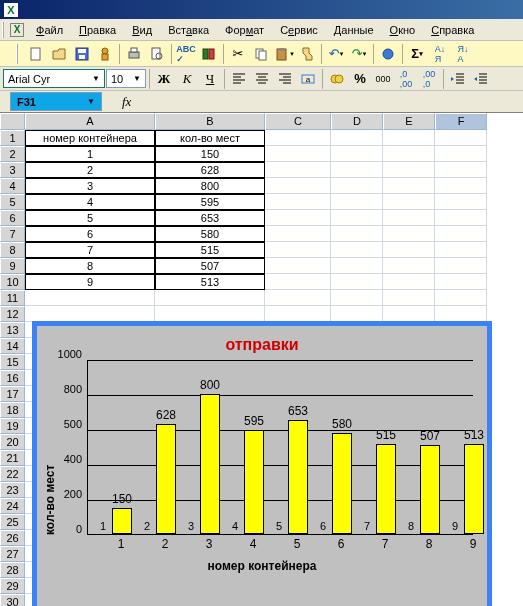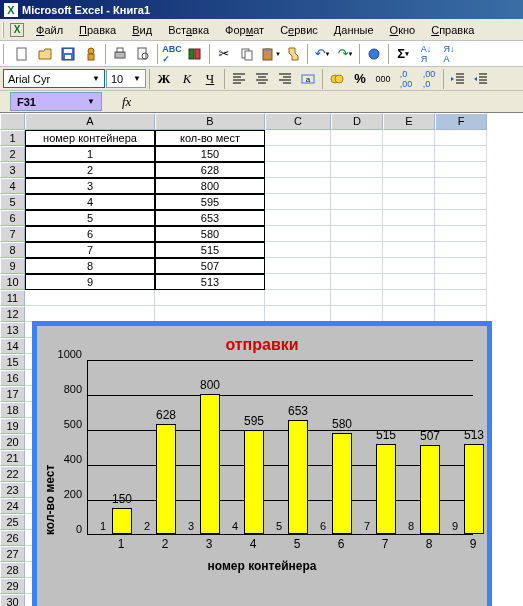--- a/index.html
+++ b/index.html
@@ -54,25 +54,25 @@
     color: #0a7030; font-weight: bold;
     margin-right: 4px;
     font-size: 10px;
   }
   .menu-item {
     padding: 2px 8px;
     cursor: default;
   }
   .menu-item u { text-decoration: underline; }
   .toolbar {
-    background: #ffffff;
+    background: #fef9c3;
     height: 26px;
     display: flex;
     align-items: center;
-    padding: 0 2px;
+    padding: 0 16px;
     border-bottom: 1px solid #c0c0c0;
     gap: 1px;
   }
   .toolbar .grip {
     width: 6px; height: 20px;
     border-left: 2px ridge #fff;
     margin-right: 2px;
   }
   .tbtn {
     width: 22px; height: 22px;
@@ -119,21 +119,21 @@
   }
   .dd-arrow { font-size: 8px; color: #000; }
   .name-box-row {
     background: #ece9d8;
     height: 22px;
     display: flex;
     align-items: center;
     border-bottom: 1px solid #808080;
   }
   .name-box {
-    background: #c4b5fd;
+    background: #0ea5e9;
     border: 1px solid #7f9db9;
     height: 19px;
     width: 92px;
     margin-left: 10px;
     padding: 0 6px;
     display: flex;
     align-items: center;
     justify-content: space-between;
     font-weight: bold;
   }
@@ -284,21 +284,20 @@
   .col-F-sel {
     background: #b0c4de !important;
   }
   .small-tri { font-size: 7px; vertical-align: middle; color:#000; }
 </style>
 </head>
 <body>
 
 <div class="titlebar">
   <span class="x-icon">X</span>
-  <span>Microsoft Excel - Книга1</span>
 </div>
 
 <div class="menubar">
   <span class="grip"></span>
   <span class="x-small">X</span>
   <span class="menu-item"><u>Ф</u><span>айл</span></span>
   <span class="menu-item"><u>П</u>равка</span>
   <span class="menu-item"><u>В</u>ид</span>
   <span class="menu-item">Вст<u>а</u>вка</span>
   <span class="menu-item">Фор<u>м</u>ат</span>

